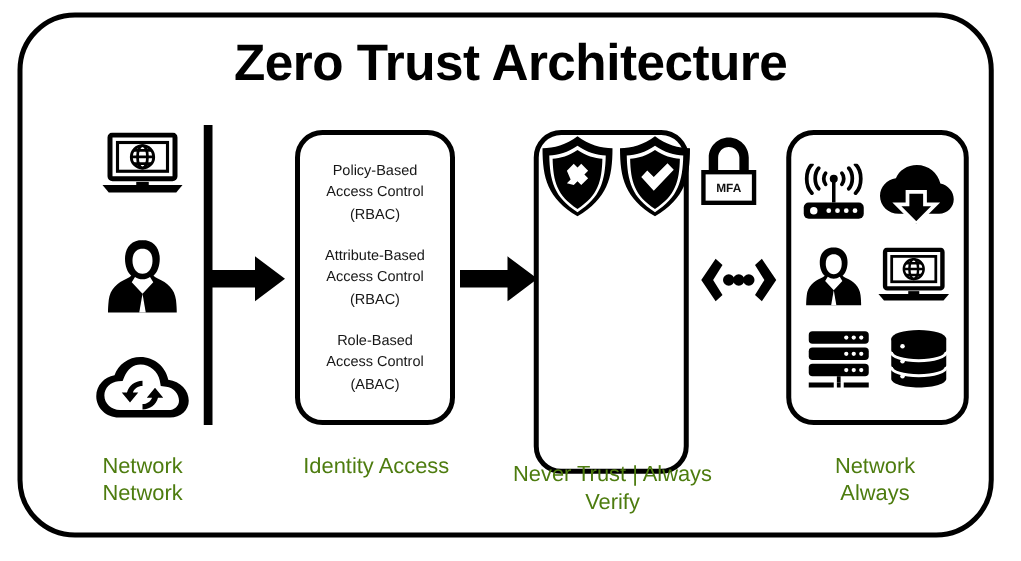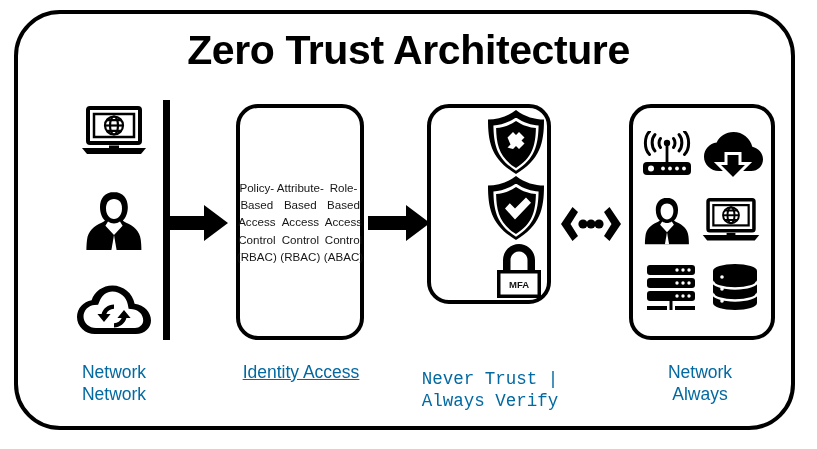--- a/index.html
+++ b/index.html
@@ -50,21 +50,21 @@
     color: #000000;
     line-height: 1;
   }
 
   
   .caption {
     position: absolute;
     text-align: center;
     font-size: 17.5px;
     line-height: 1.28;
-    color: #0369a1;
+    color: #4d7c0f;
     font-weight: 400;
   }
 
   
   .left-col {
     position: absolute;
     left: 66px;
     top: 106px;
     width: 96px;
     height: 232px;
@@ -105,39 +105,39 @@
     border-radius: 22px;
     box-sizing: border-box;
     background: #ffffff;
   }
   .panel-iam {
     left: 236px;
     top: 104px;
     width: 128px;
     height: 236px;
     display: flex;
-    flex-direction: row;
+    flex-direction: column;
     align-items: center;
     justify-content: center;
   }
   .iam-group {
     text-align: center;
     font-size: 11.6px;
     line-height: 1.5;
     color: #161616;
     margin: 8px 0;
   }
   .panel-auth {
     left: 427px;
     top: 104px;
     width: 124px;
-    height: 200px;
+    height: 275px;
     display: flex;
-    flex-direction: column;
-    align-items: flex-end;
+    flex-direction: row;
+    align-items: flex-start;
     justify-content: space-evenly;
   }
   .panel-net {
     left: 629px;
     top: 104px;
     width: 146px;
     height: 236px;
     display: flex;
     flex-direction: column;
     align-items: center;
@@ -383,26 +383,26 @@
       </span>
     </div>
 
   </div>
 
   <div class="caption" style="left:38px; top:361px; width:152px;">
     <div>Network</div>
     <div>Network</div>
   </div>
 
-  <div class="caption" style="left:210px; top:361px; width:182px;text-decoration:underline;">
+  <div class="caption" style="left:210px; top:361px; width:182px;">
     <div>Identity Access</div>
   </div>
 
   <div class="caption" style="left:406px; top:366px; width:168px;">
-    <div class="small-sub" style="margin-top:2px;font-family:Liberation Mono, monospace;">Never Trust  |  Always Verify</div>
+    <div class="small-sub" style="margin-top:2px;">Never Trust  |  Always Verify</div>
   </div>
 
   <div class="caption" style="left:624px; top:361px; width:152px;">
     <div>Network</div>
     <div>Always</div>
   </div>
 
 </div>
 
 </body></html>

